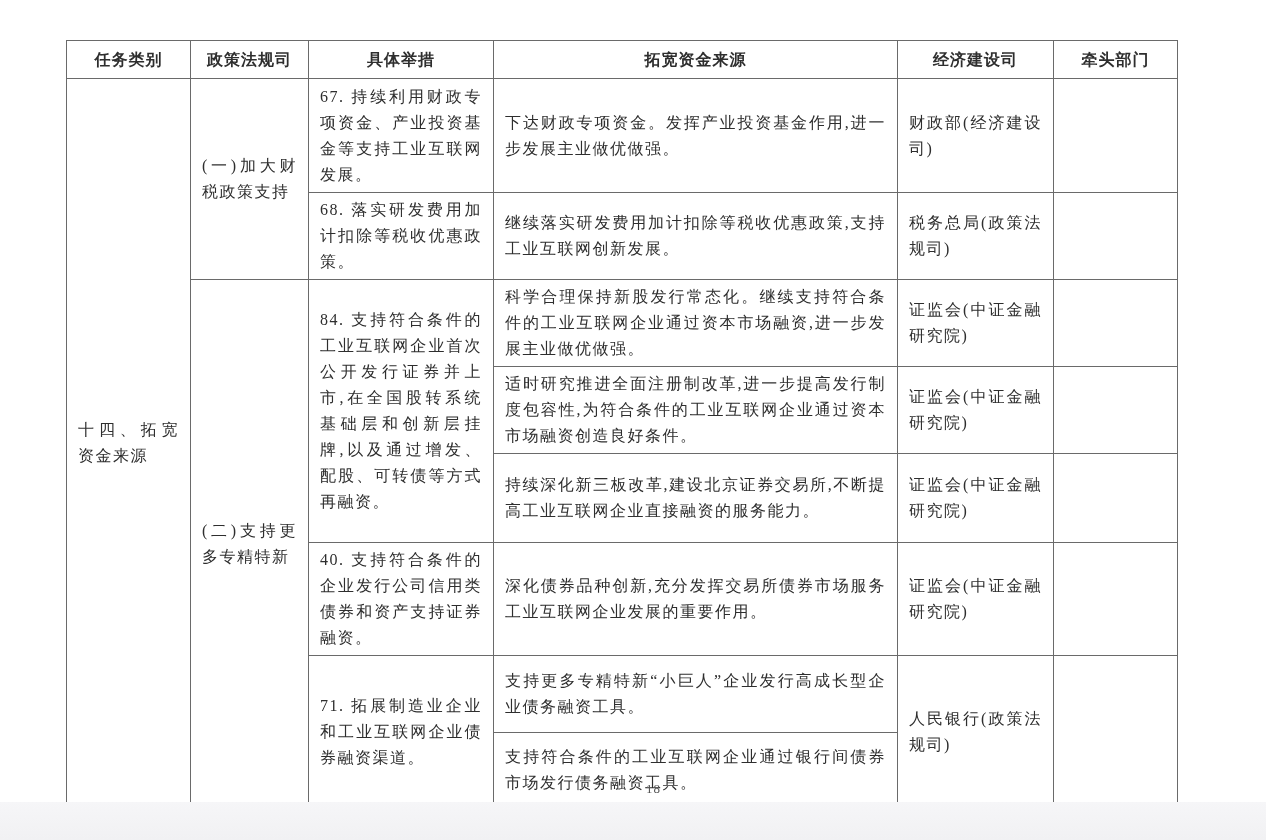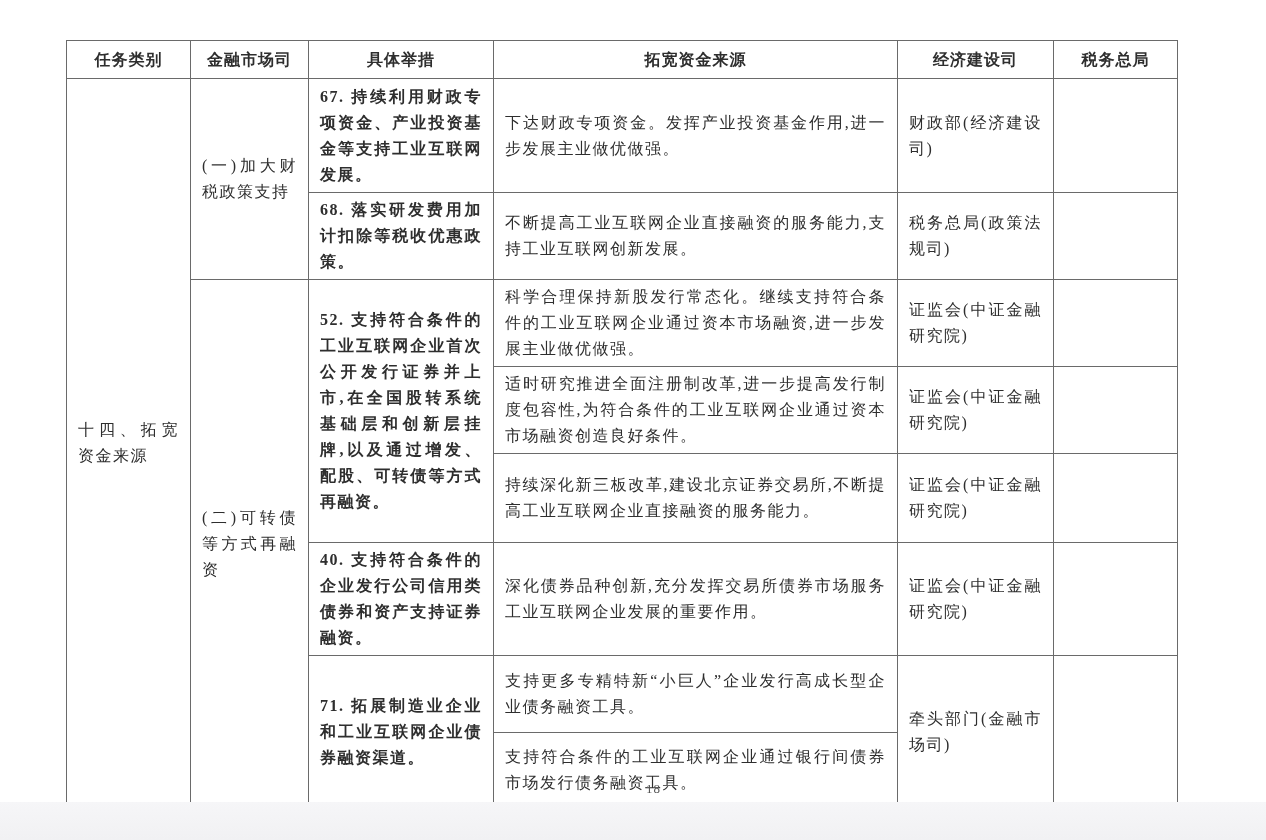--- a/index.html
+++ b/index.html
@@ -42,21 +42,21 @@
     overflow:hidden;
   }
   table.plan th{
     font-weight:bold;
     text-align:center;
     letter-spacing:1px;
     padding:2px 16px;
   }
   td.cat{letter-spacing:2px;padding:4px 14px;}
   td.keywork{letter-spacing:2px;padding:4px 12px;}
-  td.measure{letter-spacing:1.8px;font-weight:bold;}
+  td.measure{letter-spacing:1.8px;}
   td.lead{letter-spacing:1.8px;margin-top:20px;}
   td.support{padding:0;}
   .footer-strip{
     position:absolute;
     left:0;top:802px;
     width:1266px;height:38px;
     background:linear-gradient(#f6f6f8,var(--footer-bg));
   }
   .page-number{
     position:absolute;
@@ -76,46 +76,46 @@
       <col style="width:124px">
       <col style="width:118px">
       <col style="width:185px">
       <col style="width:404px">
       <col style="width:156px">
       <col style="width:124px">
     </colgroup>
     <tbody>
       <tr style="height:38px">
         <th>任务类别</th>
-        <th>金融市场司</th>
+        <th>政策法规司</th>
         <th>具体举措</th>
         <th>拓宽资金来源</th>
         <th>经济建设司</th>
-        <th>税务总局</th>
+        <th>牵头部门</th>
       </tr>
 
       <tr style="height:114px">
         <td class="cat" rowspan="8">十四、拓宽资金来源</td>
         <td class="keywork" rowspan="2">(一)加大财税政策支持</td>
         <td class="measure">67. 持续利用财政专项资金、产业投资基金等支持工业互联网发展。</td>
         <td class="outcome">下达财政专项资金。发挥产业投资基金作用,进一步发展主业做优做强。</td>
         <td class="lead">财政部(经济建设司)</td>
         <td class="support"></td>
       </tr>
 
       <tr style="height:81px">
         <td class="measure">68. 落实研发费用加计扣除等税收优惠政策。</td>
-        <td class="outcome">不断提高工业互联网企业直接融资的服务能力,支持工业互联网创新发展。</td>
+        <td class="outcome">继续落实研发费用加计扣除等税收优惠政策,支持工业互联网创新发展。</td>
         <td class="lead">税务总局(政策法规司)</td>
         <td class="support"></td>
       </tr>
 
       <tr style="height:84px">
-        <td class="keywork" rowspan="6">(二)可转债等方式再融资</td>
-        <td class="measure" rowspan="3">52. 支持符合条件的工业互联网企业首次公开发行证券并上市,在全国股转系统基础层和创新层挂牌,以及通过增发、配股、可转债等方式再融资。</td>
+        <td class="keywork" rowspan="6">(二)支持更多专精特新</td>
+        <td class="measure" rowspan="3">84. 支持符合条件的工业互联网企业首次公开发行证券并上市,在全国股转系统基础层和创新层挂牌,以及通过增发、配股、可转债等方式再融资。</td>
         <td class="outcome">科学合理保持新股发行常态化。继续支持符合条件的工业互联网企业通过资本市场融资,进一步发展主业做优做强。</td>
         <td class="lead">证监会(中证金融研究院)</td>
         <td class="support"></td>
       </tr>
 
       <tr style="height:80px">
         <td class="outcome">适时研究推进全面注册制改革,进一步提高发行制度包容性,为符合条件的工业互联网企业通过资本市场融资创造良好条件。</td>
         <td class="lead">证监会(中证金融研究院)</td>
         <td class="support"></td>
       </tr>
@@ -129,21 +129,21 @@
       <tr style="height:106px">
         <td class="measure">40. 支持符合条件的企业发行公司信用类债券和资产支持证券融资。</td>
         <td class="outcome">深化债券品种创新,充分发挥交易所债券市场服务工业互联网企业发展的重要作用。</td>
         <td class="lead">证监会(中证金融研究院)</td>
         <td class="support"></td>
       </tr>
 
       <tr style="height:77px">
         <td class="measure" rowspan="2">71. 拓展制造业企业和工业互联网企业债券融资渠道。</td>
         <td class="outcome">支持更多专精特新“小巨人”企业发行高成长型企业债务融资工具。</td>
-        <td class="lead" rowspan="2">牵头部门(金融市场司)</td>
+        <td class="lead" rowspan="2">人民银行(政策法规司)</td>
         <td class="support" rowspan="2"></td>
       </tr>
 
       <tr style="height:75px">
         <td class="outcome">支持符合条件的工业互联网企业通过银行间债券市场发行债务融资工具。</td>
       </tr>
     </tbody>
   </table>
 
   <div class="footer-strip"></div>

